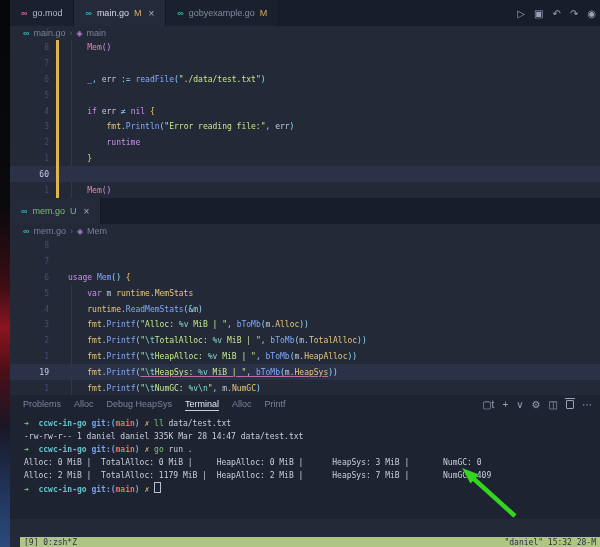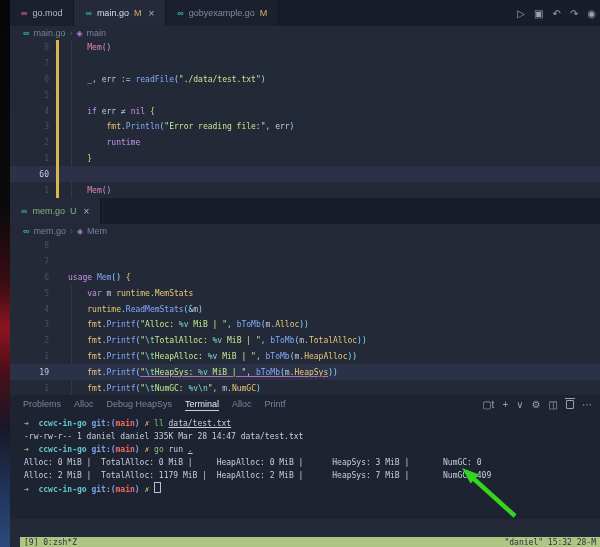--- a/index.html
+++ b/index.html
@@ -49,21 +49,21 @@
   .ptab{font-size:9px;color:#7d849c;cursor:pointer;padding:2px 0 1px 0;border-bottom:1px solid transparent;}
   .ptab.active{color:#e2e6ef;border-bottom-color:#c9cfdd;}
   .panelicons{position:absolute;right:8px;top:0;height:18px;display:flex;align-items:center;gap:8px;
       color:#9aa1b5;font-size:10px;}
   .panelicons span{cursor:pointer;display:inline-flex;align-items:center;}
   .icon-trash{width:6px;height:7px;border:1px solid currentColor;border-radius:1px;position:relative;display:inline-block;}
   .icon-trash::before{content:"";position:absolute;top:-3px;left:-2px;right:-2px;height:1px;background:currentColor;}
   .term{padding:4px 0 0 14px;font:8px "DejaVu Sans Mono",monospace;color:#c9cfdd;white-space:pre;}
   .tline{height:13px;line-height:13px;}
   .tb{font-weight:bold;}
-  .tu{text-decoration:underline;}
+  .tu{}
   .cursorbox{display:inline-block;width:5px;height:9px;border:1px solid #b9c0d0;vertical-align:-1px;}
 
   
   .tmux{position:absolute;left:10px;right:0;bottom:0;height:10px;background:#aec584;color:#2a3142;
         font:8px "DejaVu Sans Mono",monospace;line-height:12px;display:flex;justify-content:space-between;
         padding:0 4px;overflow:hidden;}
 
   
   .arrow-overlay{position:absolute;left:440px;top:450px;width:110px;height:85px;pointer-events:none;z-index:50;}
 </style>

